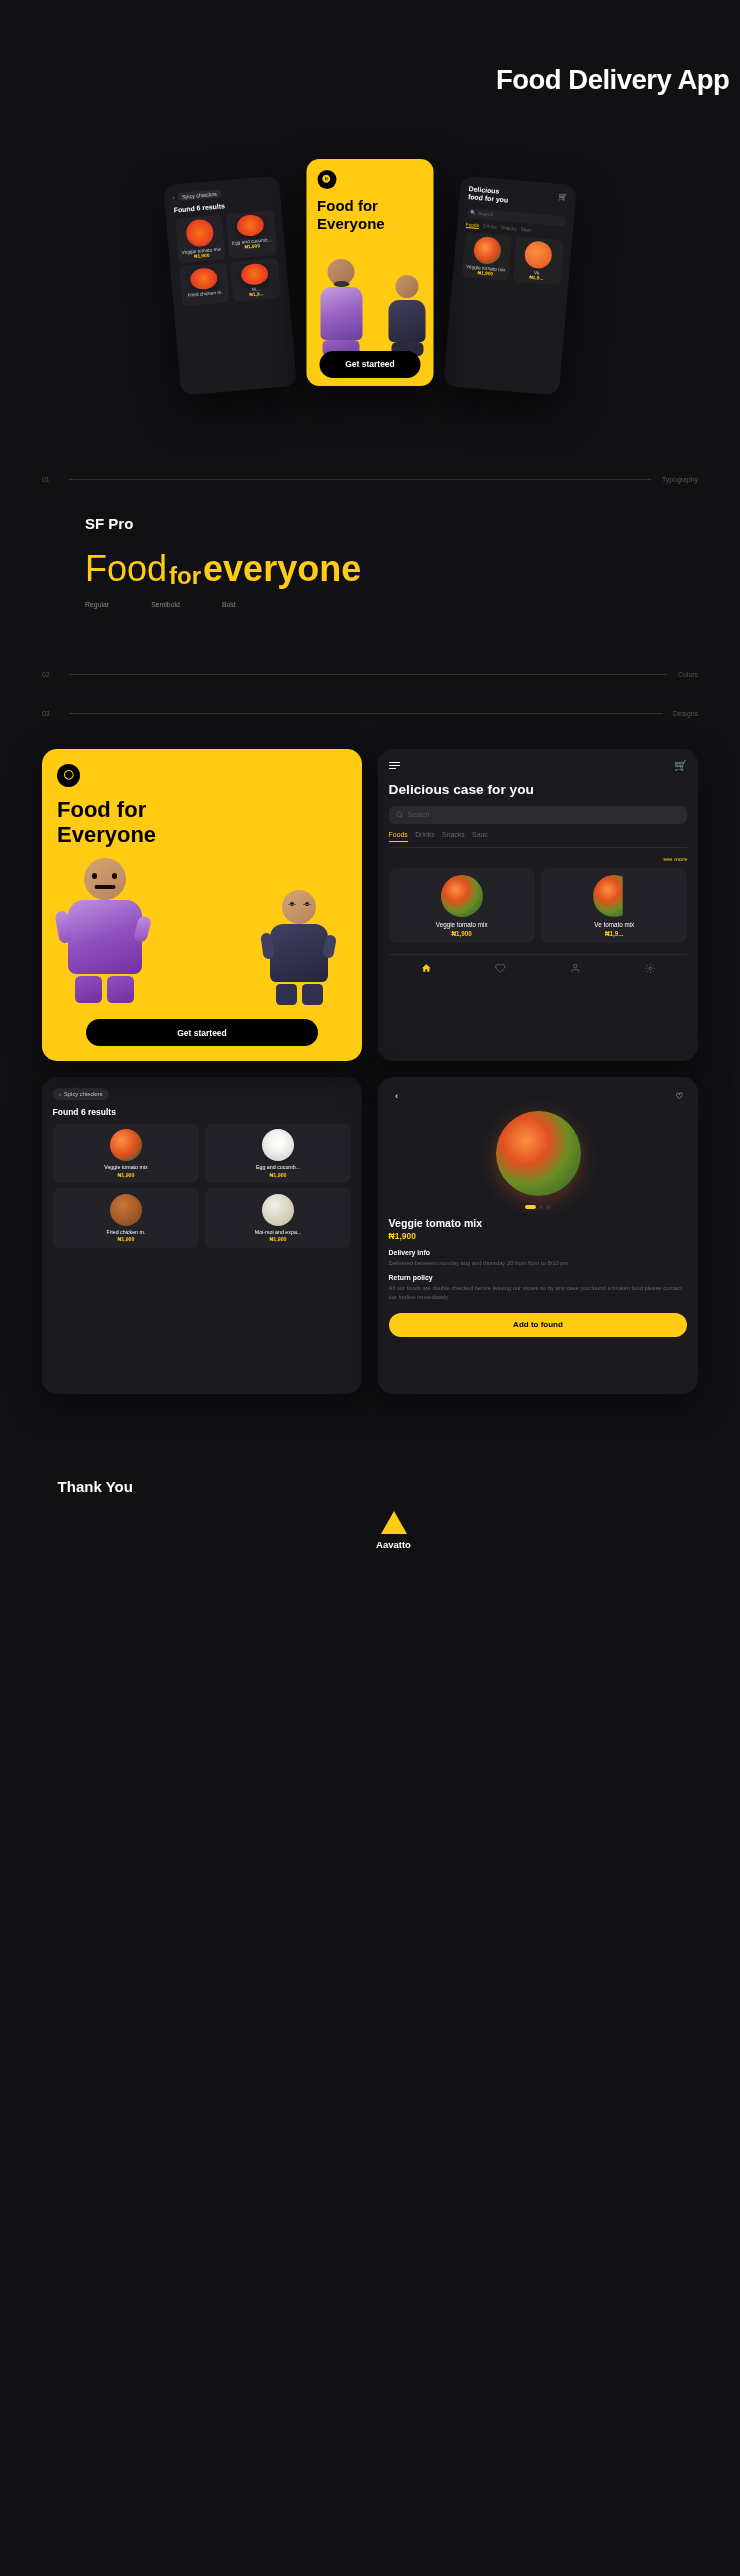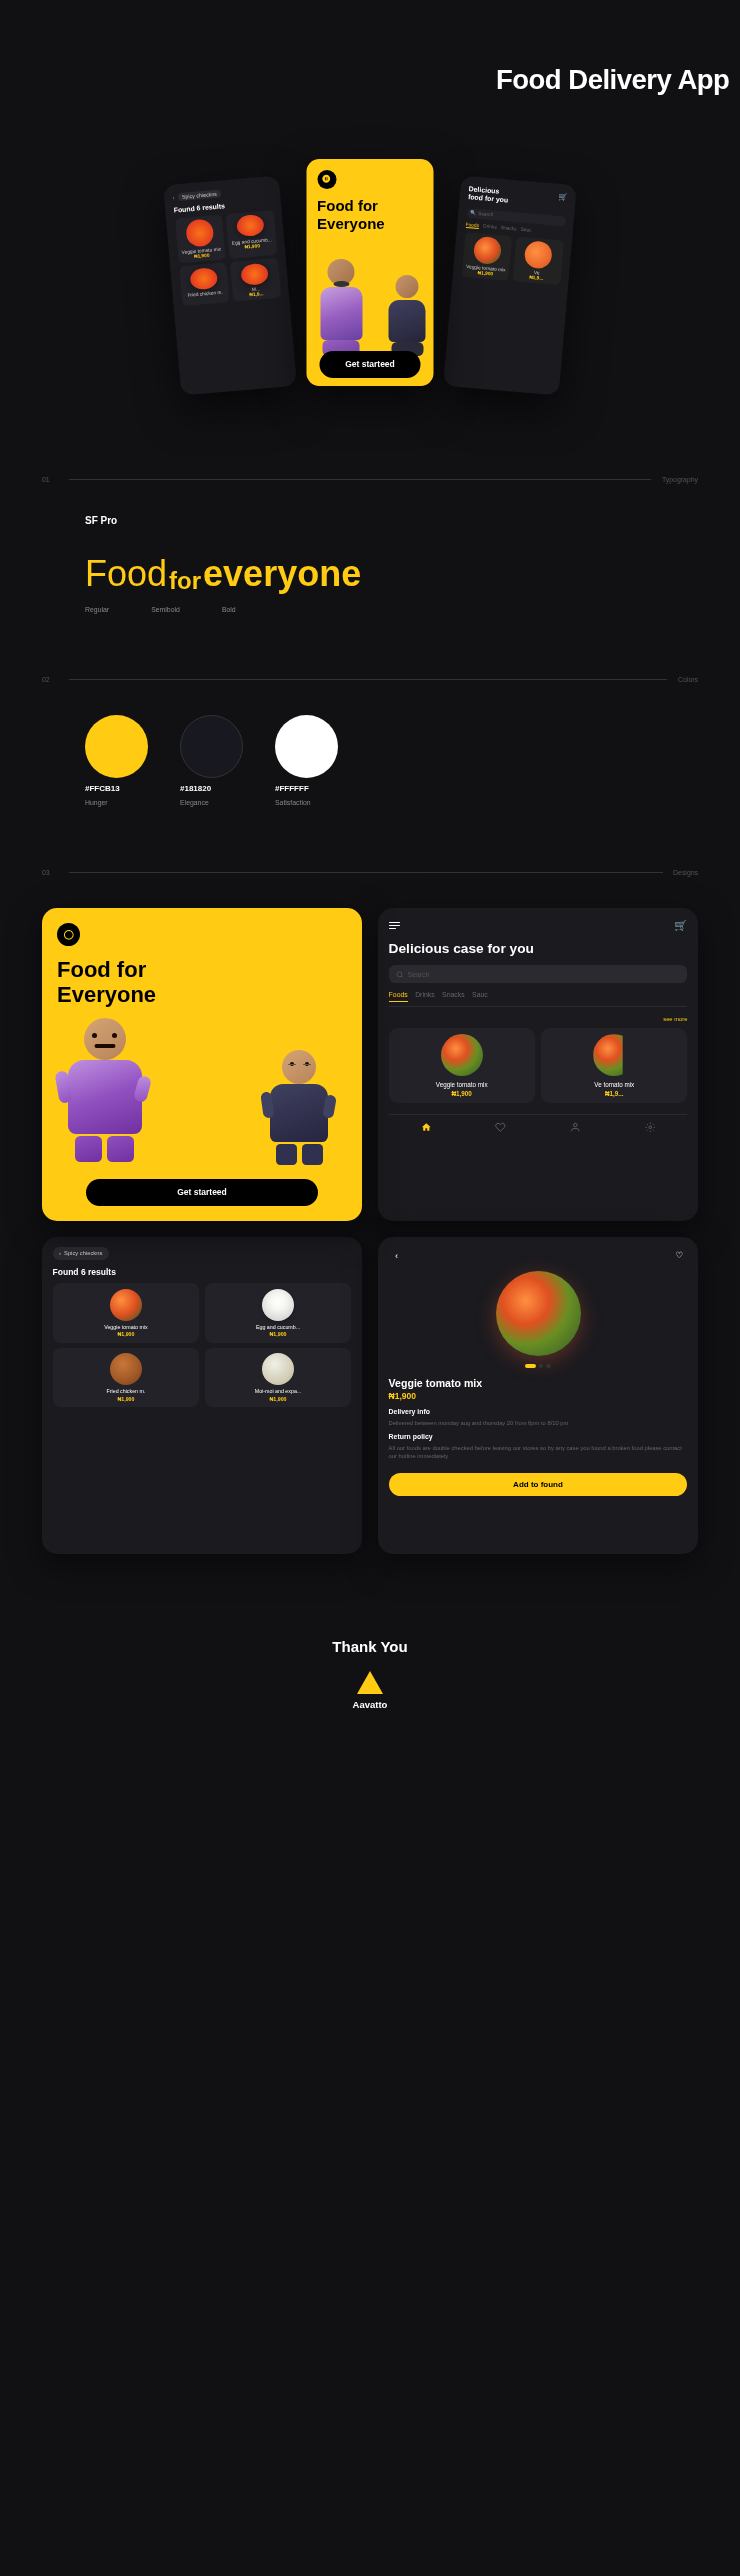--- a/index.html
+++ b/index.html
@@ -236,24 +236,24 @@
       color: #555;
       margin-left: 10.6px;
     }
 
     
     .typography-section {
       padding: 0 85px 42px;
     }
 
     .section-subtitle {
-      font-size: 10px;
+      font-size: 15px;
       font-weight: 600;
       color: #ffffff;
-      margin-bottom: 27px;
+      margin-bottom: 16px;
     }
 
     .font-display {
       display: flex;
       align-items: flex-end;
       gap: 2px;
       margin-bottom: 10.6px;
     }
 
     .font-word-regular {
@@ -679,22 +679,23 @@
       padding: 7.4px;
       font-size: 8px;
       font-weight: 700;
       cursor: pointer;
       width: 100%;
       margin-top: 5.3px;
     }
 
     
     .thank-you-section {
-      text-align: center;
+      text-align: left;
       padding: 42px 10.6px 21px;
+      margin-left: 47px;
     }
 
     .thank-you-title {
       font-size: 15px;
       font-weight: 600;
       color: #fff;
       margin-bottom: 16px;
     }
 
     .logo-mark {
@@ -882,43 +883,20 @@
       <span class="font-label">Bold</span>
     </div>
   </div>
 
   <div class="section-divider">
     <span class="divider-number">02</span>
     <div class="divider-line"></div>
     <span class="divider-label">Colors</span>
   </div>
 
-  <div class="colors-section">
-    <div class="colors-row">
-
-      <div class="color-swatch-wrap">
-        <div class="color-swatch" style="background:#FFCB13;"></div>
-        <span class="color-hex">#FFCB13</span>
-        <span class="color-name">Hunger</span>
-      </div>
-
-      <div class="color-swatch-wrap">
-        <div class="color-swatch" style="background:#181820;border:0.5px solid #333;"></div>
-        <span class="color-hex">#181820</span>
-        <span class="color-name">Elegance</span>
-      </div>
-
-      <div class="color-swatch-wrap">
-        <div class="color-swatch" style="background:#FFFFFF;"></div>
-        <span class="color-hex">#FFFFFF</span>
-        <span class="color-name">Satisfaction</span>
-      </div>
-
-    </div>
-  </div>
 
   <div class="section-divider">
     <span class="divider-number">03</span>
     <div class="divider-line"></div>
     <span class="divider-label">Designs</span>
   </div>
 
   <div class="designs-section">
 
     <div class="designs-grid">

